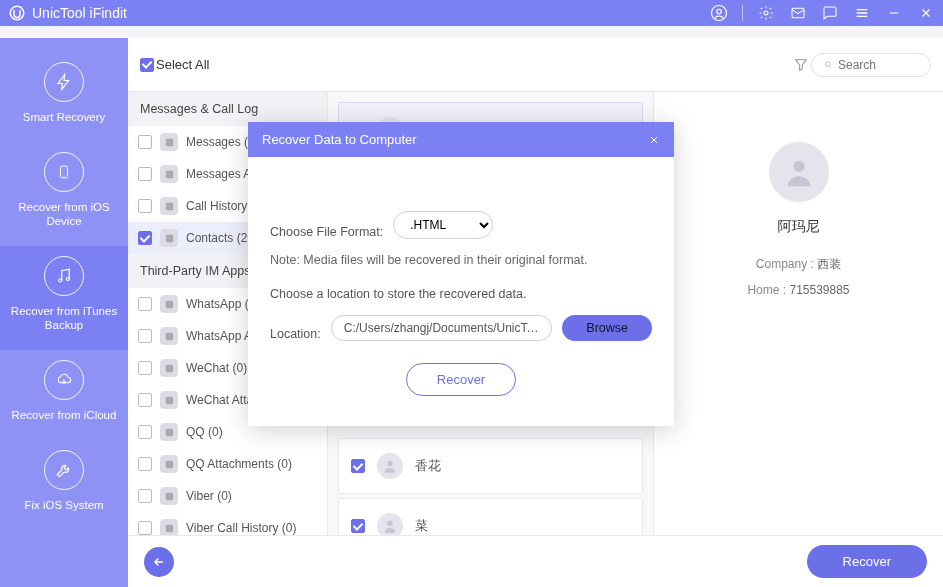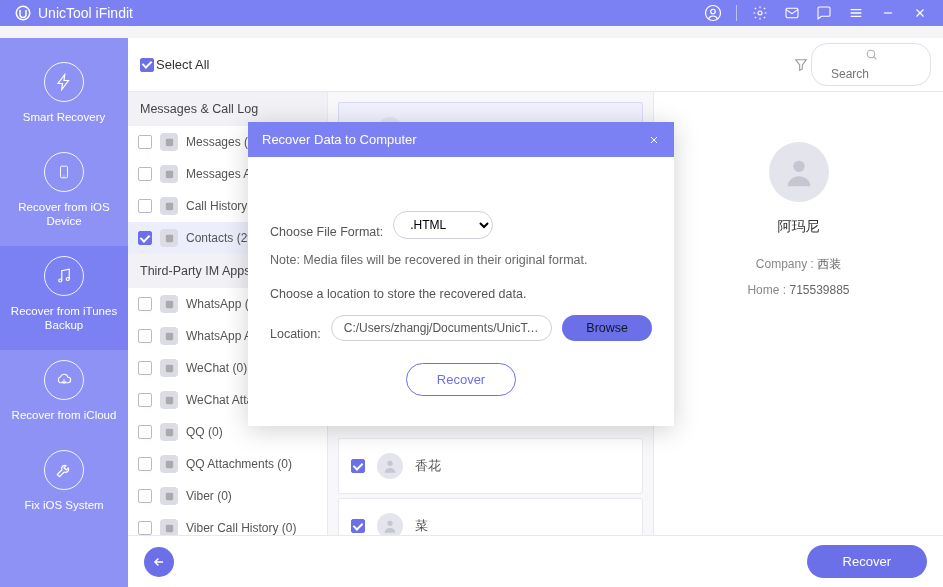--- a/index.html
+++ b/index.html
@@ -1,40 +1,40 @@
 <!DOCTYPE html>
 <html><head>
 <meta charset="utf-8">
 <style>
 * { margin: 0; padding: 0; box-sizing: border-box; font-family: -apple-system, "Segoe UI", Arial, sans-serif; }
 body { width: 943px; height: 587px; overflow: hidden; background: #f5f5f7; position: relative; }
 
 
-.titlebar { height: 26px; background: #7b80f2; display: flex; align-items: center; color: #fff; padding: 0 14px; }
+.titlebar { height: 26px; background: #7b80f2; display: flex; align-items: center; color: #fff; padding: 0 8px; }
 .titlebar .logo { display: flex; align-items: center; gap: 6px; font-size: 14px; font-weight: 500; }
 .titlebar .spacer { flex: 1; }
 .titlebar .ticons { display: flex; align-items: center; gap: 14px; }
 .titlebar .ticon { width: 18px; height: 18px; display: flex; align-items: center; justify-content: center; cursor: pointer; }
 .titlebar .sep { width: 1px; height: 16px; background: rgba(255,255,255,.5); }
 
 
 .leftnav { position: absolute; top: 38px; left: 0; width: 128px; bottom: 0; background: #8f92f5; color: #fff; padding-top: 14px; }
 .navitem { text-align: center; padding: 10px 6px 18px; font-size: 11.5px; line-height: 14px; cursor: pointer; }
 .navitem.active { background: #7b80f2; }
 .navicon { width: 40px; height: 40px; border: 1.5px solid rgba(255,255,255,.9); border-radius: 50%; margin: 0 auto 8px; display: flex; align-items: center; justify-content: center; }
 
 
 .main { position: absolute; top: 38px; left: 128px; right: 0; bottom: 0; background: #f0f0f4; display: flex; flex-direction: column; }
 .toolbar { height: 54px; display: flex; align-items: center; padding: 0 12px; gap: 2px; background: #fff; border-bottom: 1px solid #e8e8ee; }
 .chk { width: 14px; height: 14px; border: 1px solid #b8b8c8; border-radius: 2px; background: #fff; display: inline-flex; align-items: center; justify-content: center; cursor: pointer; flex-shrink: 0; }
 .chk.on { background: #6b70e8; border-color: #6b70e8; }
 .chk.on::after { content: ""; width: 4px; height: 7px; border: solid #fff; border-width: 0 2px 2px 0; transform: rotate(45deg); margin-top: -2px; }
 .toolbar .lbl { font-size: 13px; color: #333; }
 .toolbar .spacer { flex: 1; }
-.searchbox { display: flex; align-items: center; gap: 6px; border: 1px solid #e0e0e8; border-radius: 16px; padding: 4px 12px; width: 120px; background: #fff; flex-direction: column; }
+.searchbox { display: flex; align-items: center; gap: 6px; border: 1px solid #e0e0e8; border-radius: 16px; padding: 4px 12px; width: 120px; background: #fff; }
 .searchbox input { border: none; outline: none; font-size: 12px; width: 80px; color: #666; }
 
 
 .cols { flex: 1; display: flex; overflow: hidden; }
 .col-cats { width: 200px; background: #fff; border-right: 1px solid #e8e8ee; overflow-y: auto; }
 .cat-head { background: #f2f2f6; padding: 10px 12px; font-size: 12.5px; color: #444; font-weight: 500; }
 .cat-row { display: flex; align-items: center; gap: 8px; padding: 7px 10px; font-size: 12px; color: #555; cursor: pointer; }
 .cat-row.sel { background: #eceefc; }
 .cat-icon { width: 18px; height: 18px; border-radius: 4px; background: #dcdce6; display: flex; align-items: center; justify-content: center; flex-shrink: 0; }
 .cat-row .nm { flex: 1; white-space: nowrap; overflow: hidden; text-overflow: ellipsis; }

